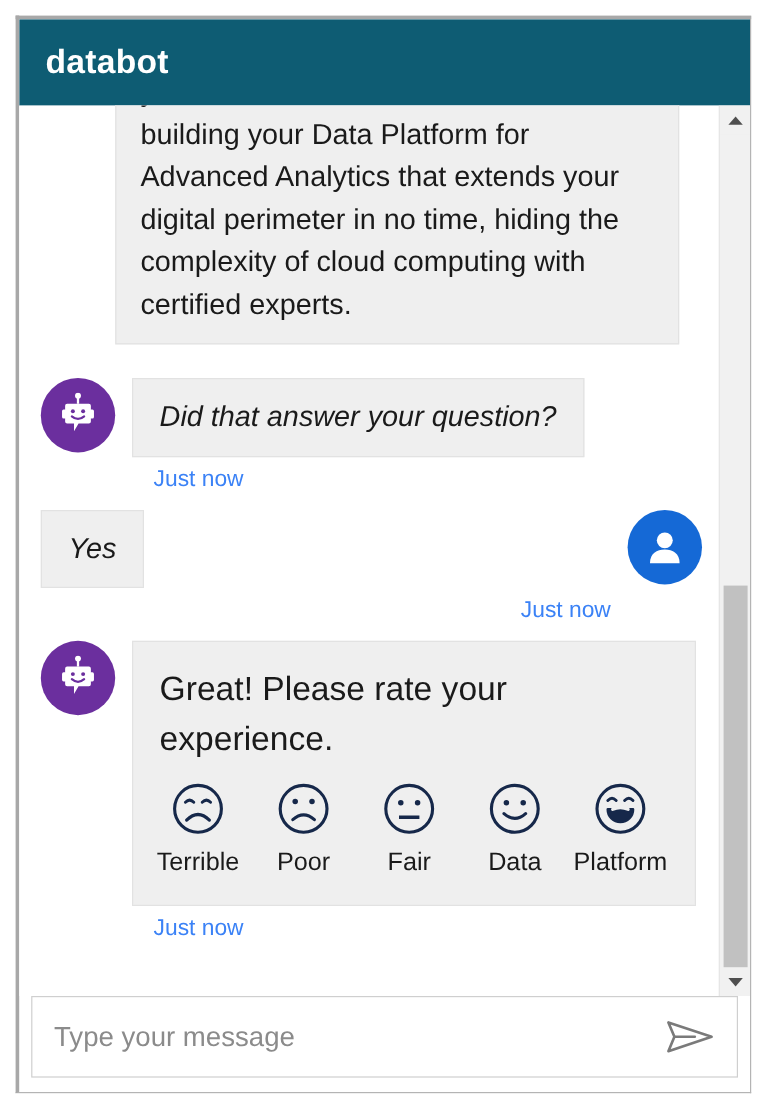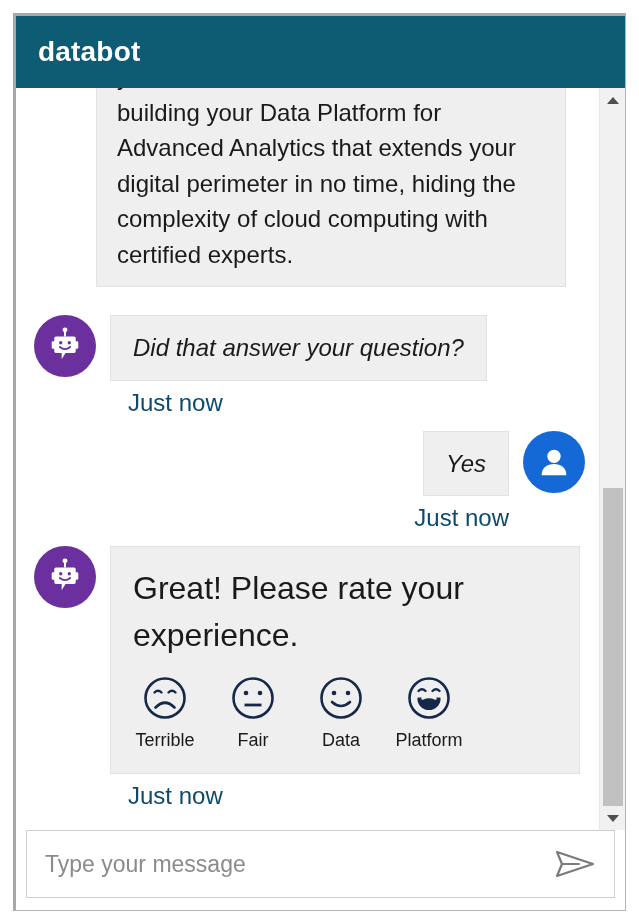--- a/index.html
+++ b/index.html
@@ -54,21 +54,21 @@
     top: -44px;
     padding: 0 0 12px 0;
   }
 
   .msg-row {
     display: flex;
     align-items: flex-start;
     padding: 0 14px 0 18px;
     margin-bottom: 2px;
   }
-  .msg-row.user { justify-content: flex-end; }
+  .msg-row.user { justify-content: space-between; }
 
   .avatar {
     width: 62px; height: 62px;
     border-radius: 50%;
     flex: 0 0 62px;
     display: flex;
     align-items: center;
     justify-content: center;
   }
   .avatar.bot { background: #6b2f9e; margin-right: 14px; }
@@ -80,49 +80,49 @@
     border: 1px solid #e2e2e2;
     color: #1a1a1a;
     font-size: 24px;
     line-height: 1.48;
     padding: 14px 20px;
     max-width: 470px;
   }
   .bubble.narrow { padding: 14px 22px; font-style: italic; }
 
   .timestamp {
-    color: #0c4a6e;
-    font-size: 24px;
+    color: #3b82f6;
+    font-size: 19px;
     padding: 6px 0 14px 0;
   }
   .ts-bot { margin-left: 112px; }
   .ts-user { text-align: right; margin-right: 90px; }
 
   
   .rating-title {
-    font-size: 32px;
+    font-size: 28px;
     color: #1a1a1a;
     padding: 2px 8px 14px 8px;
   }
   .rating-faces {
     display: flex;
     gap: 24px;
     padding: 0 8px 4px 8px;
   }
   .rating-item {
     display: flex;
     flex-direction: column;
     align-items: center;
     cursor: pointer;
     width: 64px;
   }
   .rating-item svg { display: block; }
   .rating-label {
     margin-top: 5px;
-    font-size: 18px;
+    font-size: 21px;
     color: #1a1a1a;
     white-space: nowrap;
   }
 
   
   #scrollbar {
     position: absolute;
     right: 0; top: 0;
     width: 26px; height: 100%;
     background: #f1f1f1;
@@ -248,20 +248,29 @@
             <div class="rating-item">
               <svg width="48" height="48" viewBox="0 0 48 48">
                 <circle cx="24" cy="24" r="19.5" fill="none" stroke="#16284a" stroke-width="2.6"></circle>
                 <path d="M13.5 18.5 Q17 15 20.5 18.5" fill="none" stroke="#16284a" stroke-width="2.4" stroke-linecap="round"></path>
                 <path d="M27.5 18.5 Q31 15 34.5 18.5" fill="none" stroke="#16284a" stroke-width="2.4" stroke-linecap="round"></path>
                 <path d="M14.5 33.5 Q24 24 33.5 33.5" fill="none" stroke="#16284a" stroke-width="2.6" stroke-linecap="round"></path>
               </svg>
               <span class="rating-label">Terrible</span>
             </div>
 
+            <div class="rating-item">
+              <svg width="48" height="48" viewBox="0 0 48 48">
+                <circle cx="24" cy="24" r="19.5" fill="none" stroke="#16284a" stroke-width="2.6"></circle>
+                <circle cx="17" cy="18" r="2.3" fill="#16284a"></circle>
+                <circle cx="31" cy="18" r="2.3" fill="#16284a"></circle>
+                <path d="M15 33 Q24 25 33 33" fill="none" stroke="#16284a" stroke-width="2.6" stroke-linecap="round"></path>
+              </svg>
+              <span class="rating-label">Poor</span>
+            </div>
 
             <div class="rating-item">
               <svg width="48" height="48" viewBox="0 0 48 48">
                 <circle cx="24" cy="24" r="19.5" fill="none" stroke="#16284a" stroke-width="2.6"></circle>
                 <circle cx="17" cy="19" r="2.3" fill="#16284a"></circle>
                 <circle cx="31" cy="19" r="2.3" fill="#16284a"></circle>
                 <line x1="15.5" y1="31" x2="32.5" y2="31" stroke="#16284a" stroke-width="2.8" stroke-linecap="butt"></line>
               </svg>
               <span class="rating-label">Fair</span>
             </div>

